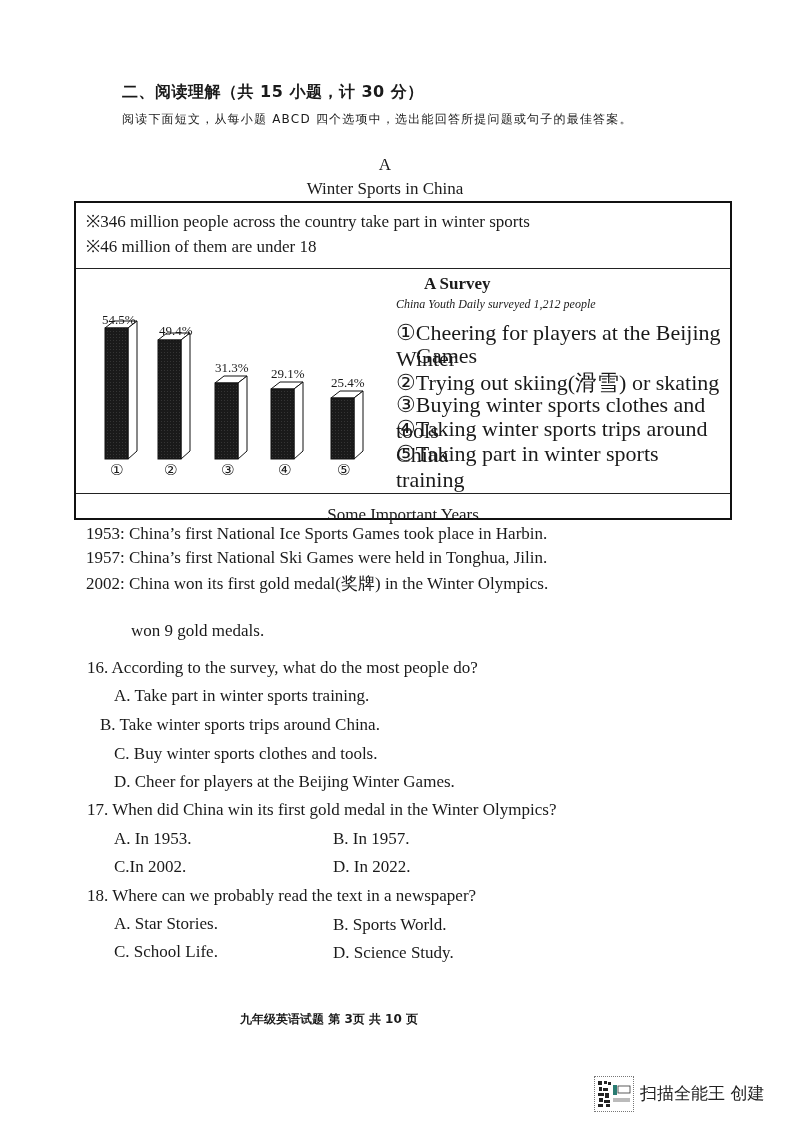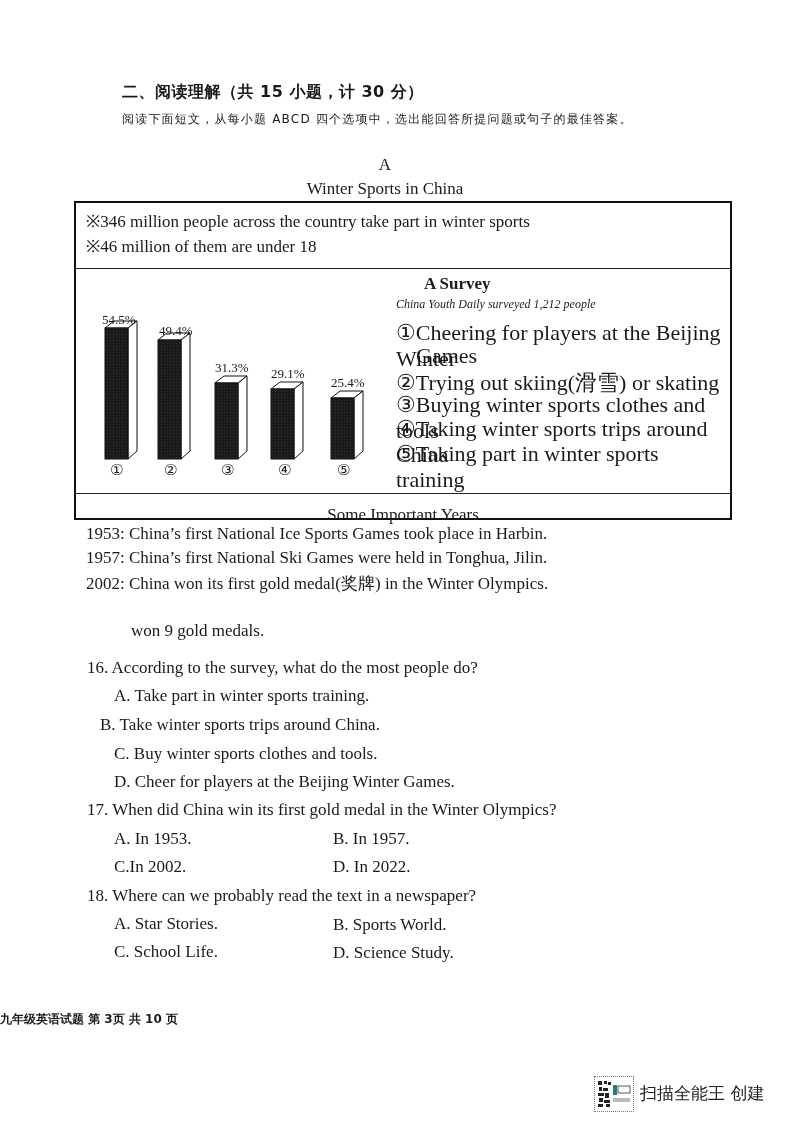--- a/index.html
+++ b/index.html
@@ -24,21 +24,21 @@
   .survey-item { position: absolute; left: 320px; font-size: 22px; }
   .bar-label { position: absolute; font-size: 13px; }
   .bar-num { position: absolute; font-size: 15px; }
 
   .years-title { position: absolute; left: 0; width: 100%; top: 302px; text-align: center; font-size: 17px; }
   .year-line { position: absolute; left: 10px; font-size: 17px; }
 
   .q { position: absolute; left: 87px; font-size: 17px; }
   .opt { position: absolute; font-size: 17px; }
 
-  .footer { left: 0; width: 658px; top: 1011px; font-size: 12px; font-weight: bold; }
+  .footer { left: 0; width: 658px; top: 1011px; text-align: center; font-size: 12px; font-weight: bold; }
   .cs-logo { left: 594px; top: 1076px; width: 40px; height: 36px; border: 1px dotted #777; box-sizing: border-box; }
   .cs-text { left: 640px; top: 1082px; font-size: 17px; color: #222; }
 </style>
 </head>
 <body>
 
 <div class="abs section-heading cn">二、阅读理解（共 15 小题，计 30 分）</div>
 <div class="abs instruction cn">阅读下面短文，从每小题 ABCD 四个选项中，选出能回答所提问题或句子的最佳答案。</div>
 <div class="abs passage-label">A</div>
 <div class="abs passage-title">Winter Sports in China</div>

